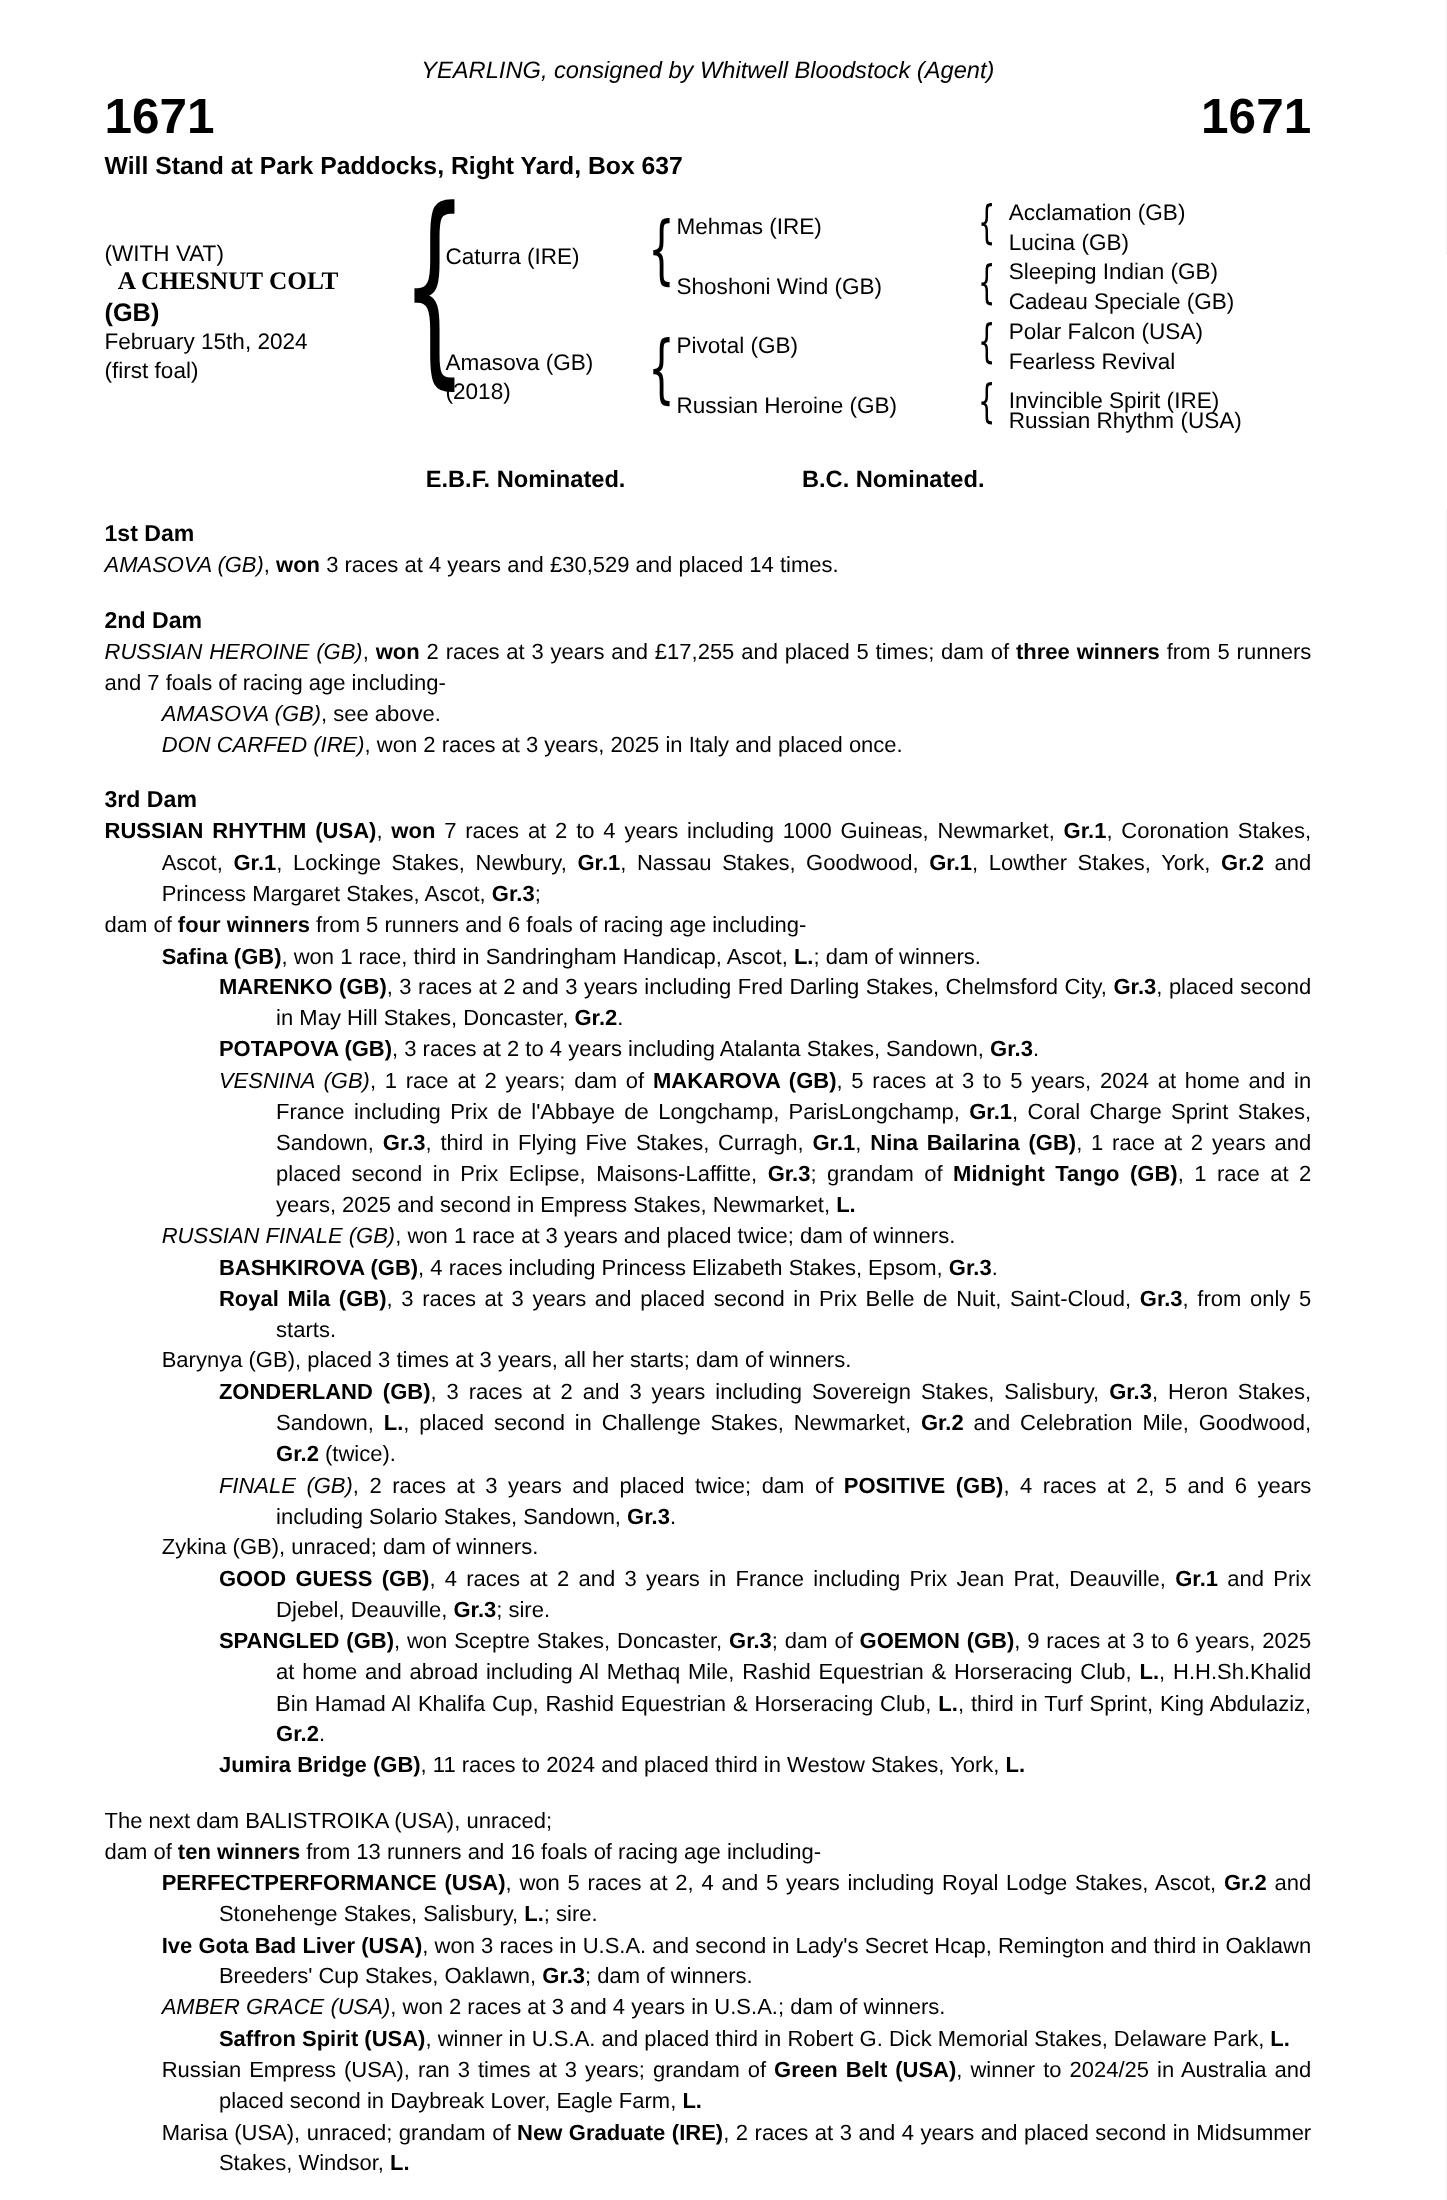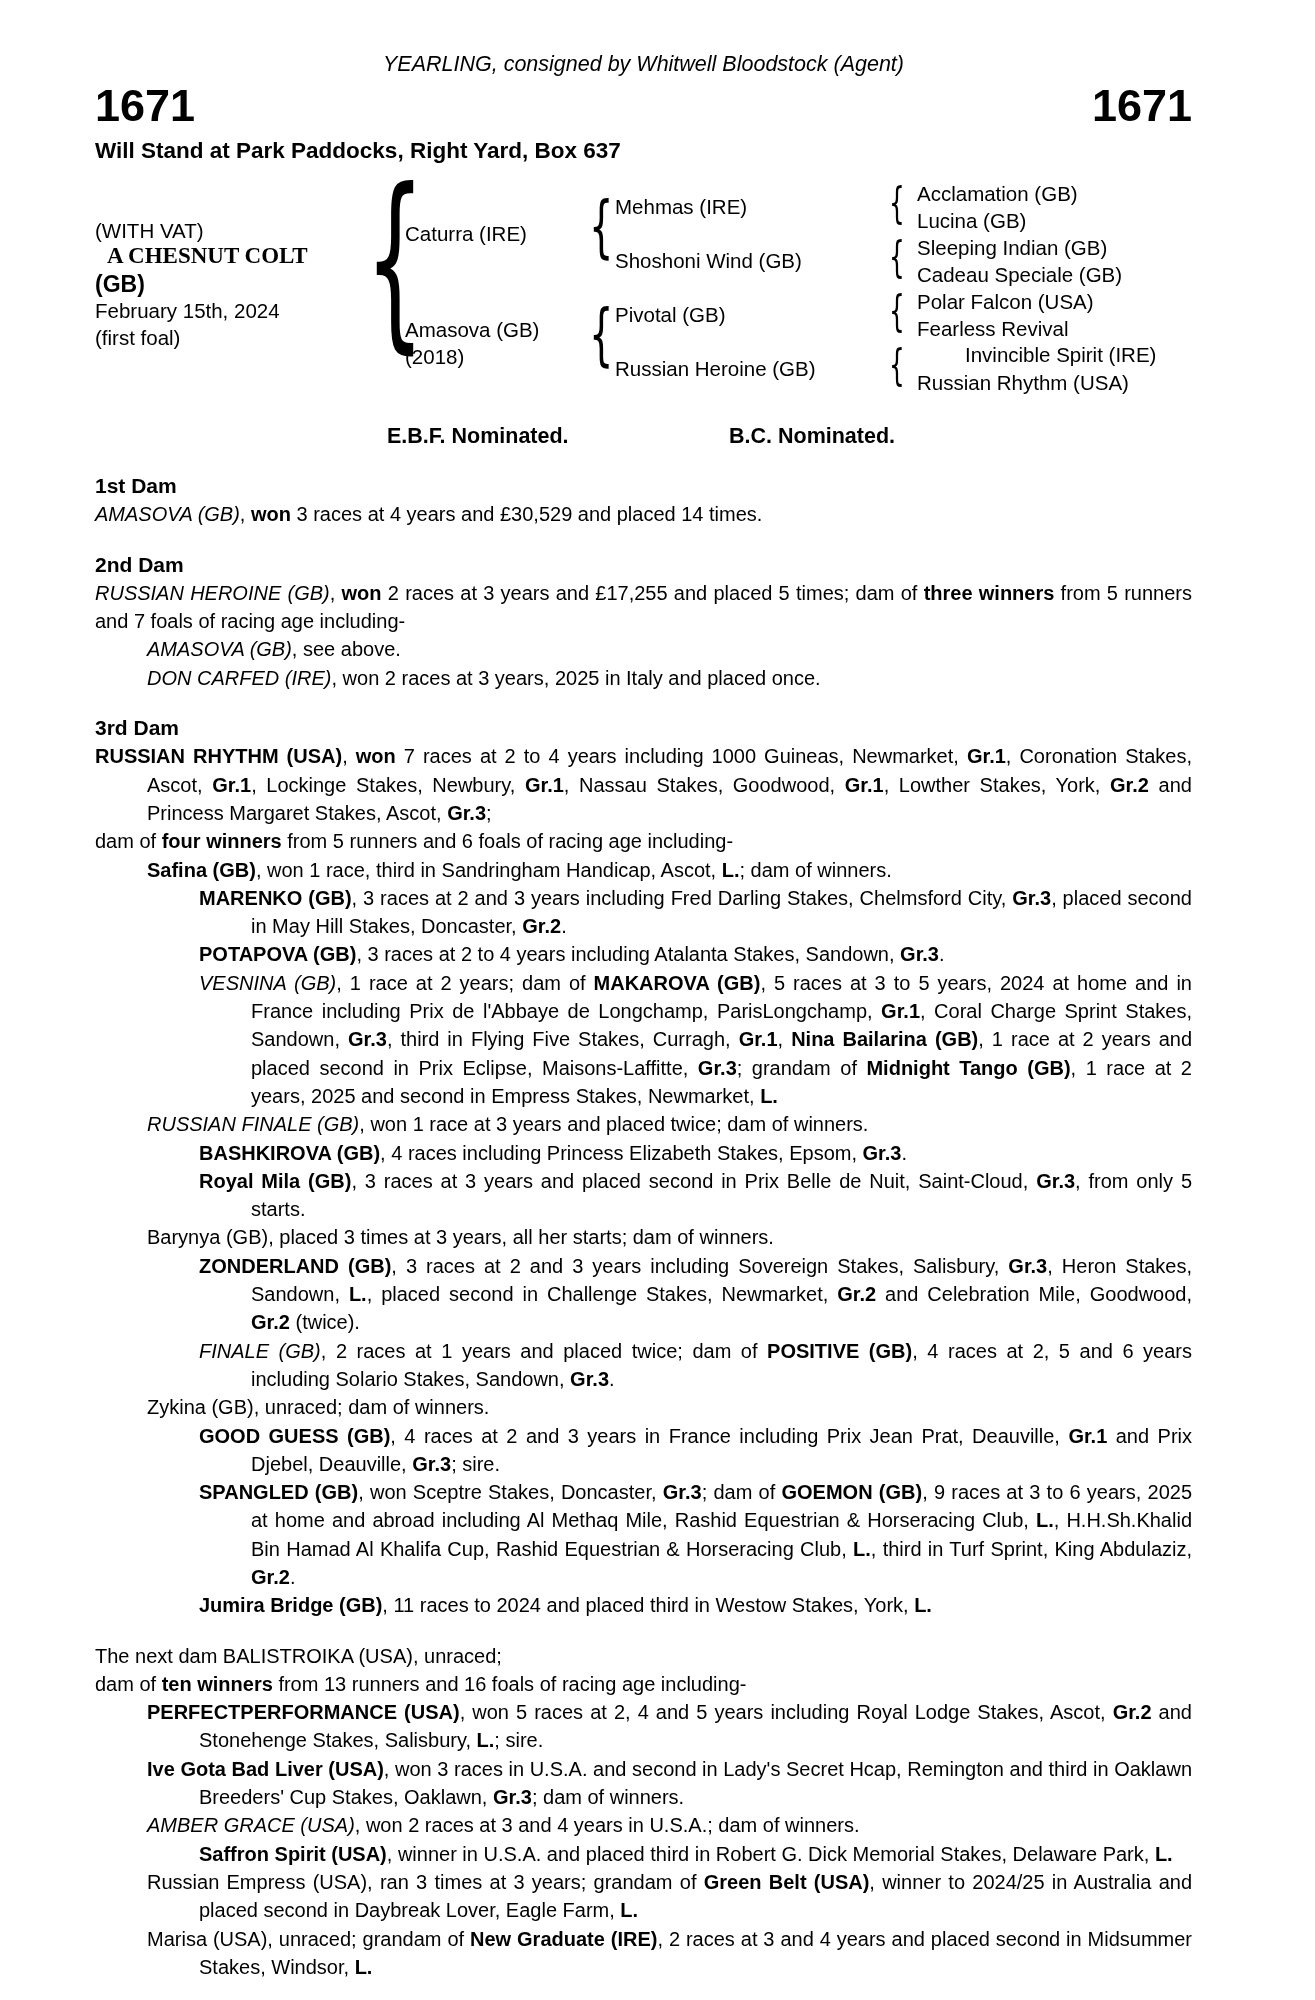--- a/index.html
+++ b/index.html
@@ -81,21 +81,21 @@
     <span class="brace brace-small" style="top:61px;">{</span>
     <span class="brace brace-small" style="top:115px;">{</span>
     <span class="brace brace-small" style="top:169px;">{</span>
 
     <div class="ped" style="left:822px;top:5px;">Acclamation (GB)</div>
     <div class="ped" style="left:822px;top:32px;">Lucina (GB)</div>
     <div class="ped" style="left:822px;top:59px;">Sleeping Indian (GB)</div>
     <div class="ped" style="left:822px;top:86px;">Cadeau Speciale (GB)</div>
     <div class="ped" style="left:822px;top:113px;">Polar Falcon (USA)</div>
     <div class="ped" style="left:822px;top:140px;">Fearless Revival</div>
-    <div class="ped" style="left:822px;top:166px;margin-left:48px;">Invincible Spirit (IRE)</div>
+    <div class="ped" style="left:822px;top:176px;">Invincible Spirit (IRE)</div>
     <div class="ped" style="left:822px;top:194px;">Russian Rhythm (USA)</div>
   </div>
 
   <div class="noms">
     <span class="nom-ebf">E.B.F. Nominated.</span>
     <span class="nom-bc">B.C. Nominated.</span>
   </div>
 
   <div class="body-text">
       <div class="section">
@@ -114,21 +114,21 @@
         <div class="para" style="padding-left: 0px; text-indent: 0px;"><span>dam of </span><span class="seg-b">four winners</span><span> from 5 runners and 6 foals of racing age including-</span></div>
         <div class="para" style="padding-left: 104px; text-indent: -52px;"><span class="seg-b">Safina (GB)</span><span>, won 1 race, third in Sandringham Handicap, Ascot, </span><span class="seg-b">L.</span><span>; dam of winners.</span></div>
         <div class="para" style="padding-left: 156px; text-indent: -52px;"><span class="seg-b">MARENKO (GB)</span><span>, 3 races at 2 and 3 years including Fred Darling Stakes, Chelmsford City, </span><span class="seg-b">Gr.3</span><span>, placed second in May Hill Stakes, Doncaster, </span><span class="seg-b">Gr.2</span><span>.</span></div>
         <div class="para" style="padding-left: 156px; text-indent: -52px;"><span class="seg-b">POTAPOVA (GB)</span><span>, 3 races at 2 to 4 years including Atalanta Stakes, Sandown, </span><span class="seg-b">Gr.3</span><span>.</span></div>
         <div class="para" style="padding-left: 156px; text-indent: -52px;"><span class="seg-i">VESNINA (GB)</span><span>, 1 race at 2 years; dam of </span><span class="seg-b">MAKAROVA (GB)</span><span>, 5 races at 3 to 5 years, 2024 at home and in France including Prix de l'Abbaye de Longchamp, ParisLongchamp, </span><span class="seg-b">Gr.1</span><span>, Coral Charge Sprint Stakes, Sandown, </span><span class="seg-b">Gr.3</span><span>, third in Flying Five Stakes, Curragh, </span><span class="seg-b">Gr.1</span><span>, </span><span class="seg-b">Nina Bailarina (GB)</span><span>, 1 race at 2 years and placed second in Prix Eclipse, Maisons-Laffitte, </span><span class="seg-b">Gr.3</span><span>; grandam of </span><span class="seg-b">Midnight Tango (GB)</span><span>, 1 race at 2 years, 2025 and second in Empress Stakes, Newmarket, </span><span class="seg-b">L.</span></div>
         <div class="para" style="padding-left: 104px; text-indent: -52px;"><span class="seg-i">RUSSIAN FINALE (GB)</span><span>, won 1 race at 3 years and placed twice; dam of winners.</span></div>
         <div class="para" style="padding-left: 156px; text-indent: -52px;"><span class="seg-b">BASHKIROVA (GB)</span><span>, 4 races including Princess Elizabeth Stakes, Epsom, </span><span class="seg-b">Gr.3</span><span>.</span></div>
         <div class="para" style="padding-left: 156px; text-indent: -52px;"><span class="seg-b">Royal Mila (GB)</span><span>, 3 races at 3 years and placed second in Prix Belle de Nuit, Saint-Cloud, </span><span class="seg-b">Gr.3</span><span>, from only 5 starts.</span></div>
         <div class="para" style="padding-left: 104px; text-indent: -52px;"><span>Barynya (GB), placed 3 times at 3 years, all her starts; dam of winners.</span></div>
         <div class="para" style="padding-left: 156px; text-indent: -52px;"><span class="seg-b">ZONDERLAND (GB)</span><span>, 3 races at 2 and 3 years including Sovereign Stakes, Salisbury, </span><span class="seg-b">Gr.3</span><span>, Heron Stakes, Sandown, </span><span class="seg-b">L.</span><span>, placed second in Challenge Stakes, Newmarket, </span><span class="seg-b">Gr.2</span><span> and Celebration Mile, Goodwood, </span><span class="seg-b">Gr.2</span><span> (twice).</span></div>
-        <div class="para" style="padding-left: 156px; text-indent: -52px;"><span class="seg-i">FINALE (GB)</span><span>, 2 races at 1 years and placed twice; dam of </span><span class="seg-b">POSITIVE (GB)</span><span>, 4 races at 2, 5 and 6 years including Solario Stakes, Sandown, </span><span class="seg-b">Gr.3</span><span>.</span></div>
+        <div class="para" style="padding-left: 156px; text-indent: -52px;"><span class="seg-i">FINALE (GB)</span><span>, 2 races at 3 years and placed twice; dam of </span><span class="seg-b">POSITIVE (GB)</span><span>, 4 races at 2, 5 and 6 years including Solario Stakes, Sandown, </span><span class="seg-b">Gr.3</span><span>.</span></div>
         <div class="para" style="padding-left: 104px; text-indent: -52px;"><span>Zykina (GB), unraced; dam of winners.</span></div>
         <div class="para" style="padding-left: 156px; text-indent: -52px;"><span class="seg-b">GOOD GUESS (GB)</span><span>, 4 races at 2 and 3 years in France including Prix Jean Prat, Deauville, </span><span class="seg-b">Gr.1</span><span> and Prix Djebel, Deauville, </span><span class="seg-b">Gr.3</span><span>; sire.</span></div>
         <div class="para" style="padding-left: 156px; text-indent: -52px;"><span class="seg-b">SPANGLED (GB)</span><span>, won Sceptre Stakes, Doncaster, </span><span class="seg-b">Gr.3</span><span>; dam of </span><span class="seg-b">GOEMON (GB)</span><span>, 9 races at 3 to 6 years, 2025 at home and abroad including Al Methaq Mile, Rashid Equestrian &amp; Horseracing Club, </span><span class="seg-b">L.</span><span>, H.H.Sh.Khalid Bin Hamad Al Khalifa Cup, Rashid Equestrian &amp; Horseracing Club, </span><span class="seg-b">L.</span><span>, third in Turf Sprint, King Abdulaziz, </span><span class="seg-b">Gr.2</span><span>.</span></div>
         <div class="para" style="padding-left: 156px; text-indent: -52px;"><span class="seg-b">Jumira Bridge (GB)</span><span>, 11 races to 2024 and placed third in Westow Stakes, York, </span><span class="seg-b">L.</span></div>
       </div>
       <div class="section">
         <div class="para" style="padding-left: 0px; text-indent: 0px;"><span>The next dam BALISTROIKA (USA), unraced;</span></div>
         <div class="para" style="padding-left: 0px; text-indent: 0px;"><span>dam of </span><span class="seg-b">ten winners</span><span> from 13 runners and 16 foals of racing age including-</span></div>
         <div class="para" style="padding-left: 104px; text-indent: -52px;"><span class="seg-b">PERFECTPERFORMANCE (USA)</span><span>, won 5 races at 2, 4 and 5 years including Royal Lodge Stakes, Ascot, </span><span class="seg-b">Gr.2</span><span> and Stonehenge Stakes, Salisbury, </span><span class="seg-b">L.</span><span>; sire.</span></div>
         <div class="para" style="padding-left: 104px; text-indent: -52px;"><span class="seg-b">Ive Gota Bad Liver (USA)</span><span>, won 3 races in U.S.A. and second in Lady's Secret Hcap, Remington and third in Oaklawn Breeders' Cup Stakes, Oaklawn, </span><span class="seg-b">Gr.3</span><span>; dam of winners.</span></div>

